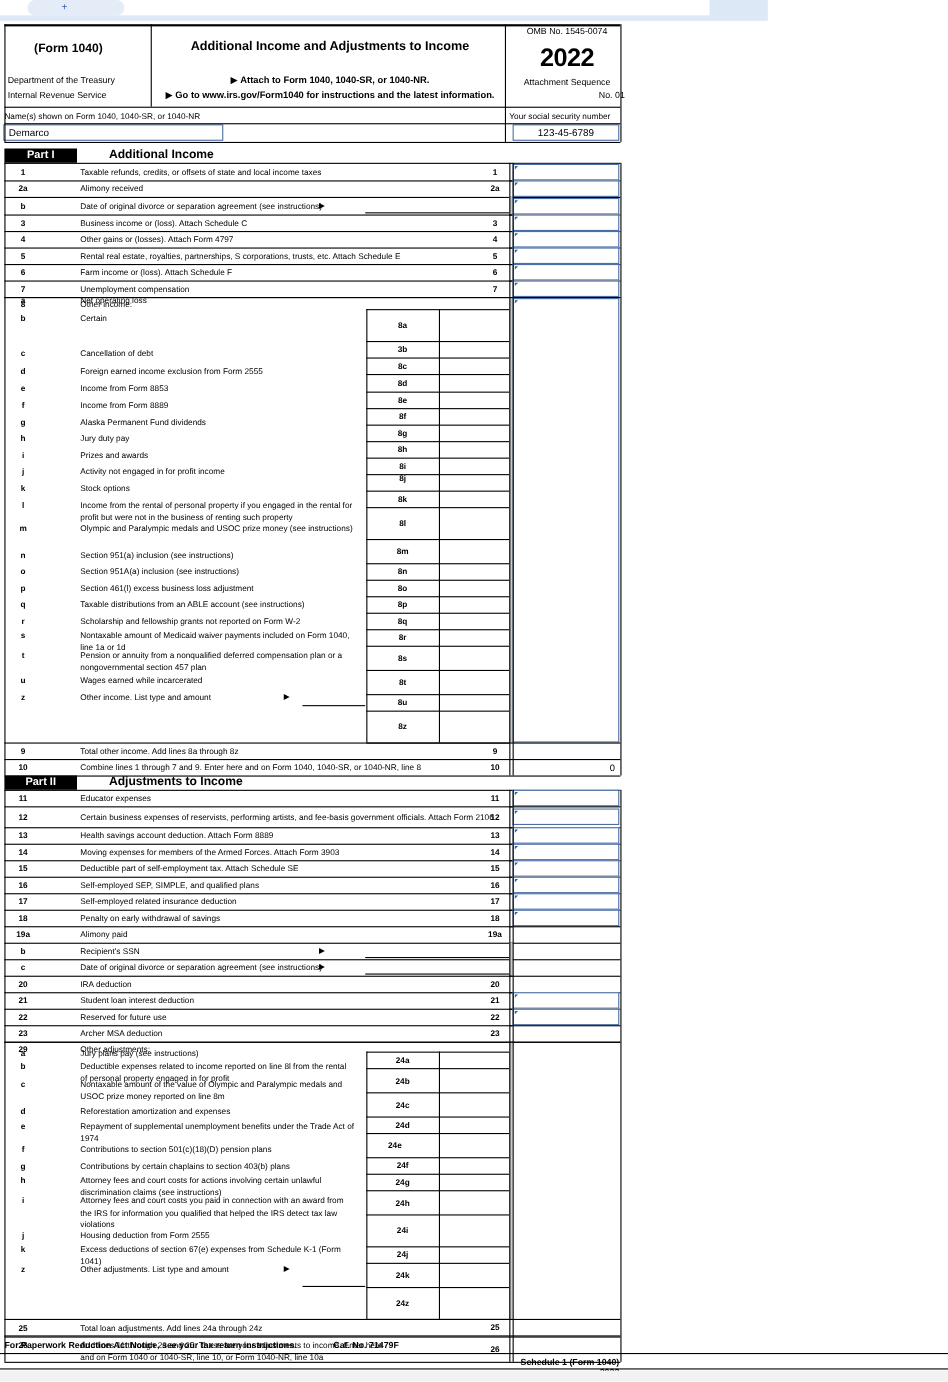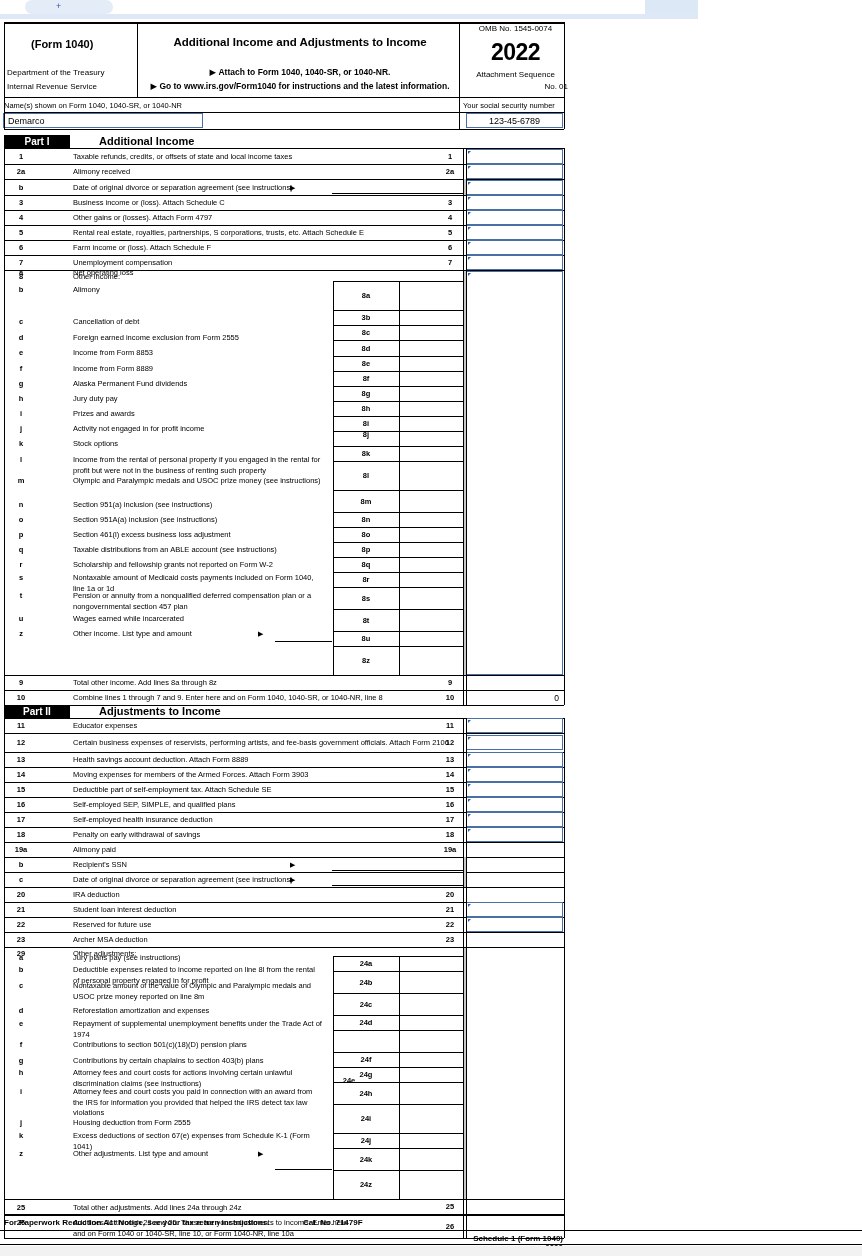--- a/index.html
+++ b/index.html
@@ -229,21 +229,21 @@
       <div class="hline" style="left: 333px; top: 624px; width: 130px;"></div>
       <div class="boxnum" style="left: 333px; width: 66px; top: 634px;">8z</div>
       <div class="hline" style="left: 333px; top: 653px; width: 130px;"></div>
       <div class="vline" style="left: 333px; top: 259px; height: 394px;"></div>
       <div class="vline" style="left: 399px; top: 259px; height: 394px;"></div>
       <div class="vline" style="left: 463px; top: 259px; height: 394px;"></div>
       <div class="hline" style="left: 333px; top: 259px; width: 130px;"></div>
       <div class="lnum" style="left: 8px; top: 246px; width: 26px;">a</div>
       <div class="ldesc" style="left: 73px; top: 246px; width: 250px;">Net operating loss</div>
       <div class="lnum" style="left: 8px; top: 263px; width: 26px;">b</div>
-      <div class="ldesc" style="left: 73px; top: 263px; width: 250px;">Alimony</div>
+      <div class="ldesc" style="left: 73px; top: 263px; width: 250px;">Certain</div>
       <div class="lnum" style="left: 8px; top: 295px; width: 26px;">c</div>
       <div class="ldesc" style="left: 73px; top: 295px; width: 250px;">Cancellation of debt</div>
       <div class="lnum" style="left: 8px; top: 311px; width: 26px;">d</div>
       <div class="ldesc" style="left: 73px; top: 311px; width: 250px;">Foreign earned income exclusion from Form 2555</div>
       <div class="lnum" style="left: 8px; top: 326px; width: 26px;">e</div>
       <div class="ldesc" style="left: 73px; top: 326px; width: 250px;">Income from Form 8853</div>
       <div class="lnum" style="left: 8px; top: 342px; width: 26px;">f</div>
       <div class="ldesc" style="left: 73px; top: 342px; width: 250px;">Income from Form 8889</div>
       <div class="lnum" style="left: 8px; top: 357px; width: 26px;">g</div>
       <div class="ldesc" style="left: 73px; top: 357px; width: 250px;">Alaska Permanent Fund dividends</div>
@@ -263,21 +263,21 @@
       <div class="ldesc" style="left: 73px; top: 478px; width: 250px;">Section 951(a) inclusion (see instructions)</div>
       <div class="lnum" style="left: 8px; top: 493px; width: 26px;">o</div>
       <div class="ldesc" style="left: 73px; top: 493px; width: 250px;">Section 951A(a) inclusion (see instructions)</div>
       <div class="lnum" style="left: 8px; top: 508px; width: 26px;">p</div>
       <div class="ldesc" style="left: 73px; top: 508px; width: 250px;">Section 461(l) excess business loss adjustment</div>
       <div class="lnum" style="left: 8px; top: 523px; width: 26px;">q</div>
       <div class="ldesc" style="left: 73px; top: 523px; width: 250px;">Taxable distributions from an ABLE account (see instructions)</div>
       <div class="lnum" style="left: 8px; top: 538px; width: 26px;">r</div>
       <div class="ldesc" style="left: 73px; top: 538px; width: 250px;">Scholarship and fellowship grants not reported on Form W-2</div>
       <div class="lnum" style="left: 8px; top: 551px; width: 26px;">s</div>
-      <div class="ldesc" style="left: 73px; top: 551px; width: 250px;">Nontaxable amount of Medicaid costs payments included on Form 1040, line 1a or 1d</div>
+      <div class="ldesc" style="left: 73px; top: 551px; width: 250px;">Nontaxable amount of Medicaid waiver payments included on Form 1040, line 1a or 1d</div>
       <div class="lnum" style="left: 8px; top: 569px; width: 26px;">t</div>
       <div class="ldesc" style="left: 73px; top: 569px; width: 250px;">Pension or annuity from a nonqualified deferred compensation plan or a nongovernmental section 457 plan</div>
       <div class="lnum" style="left: 8px; top: 592px; width: 26px;">u</div>
       <div class="ldesc" style="left: 73px; top: 592px; width: 250px;">Wages earned while incarcerated</div>
       <div class="lnum" style="left: 8px; top: 607px; width: 26px;">z</div>
       <div class="ldesc" style="left: 73px; top: 607px; width: 250px;">Other income. List type and amount</div>
       <div class="tri" style="left: 258px; top: 608px;">▶</div>
       <div class="dotline" style="left: 275px; top: 619px; width: 57px;"></div>
       <div class="gray" style="left: 463px; top: 248px; width: 3px; height: 405px;"></div>
       <div class="amt-in" style="top: 249px; height: 404px;"></div>
@@ -331,21 +331,21 @@
       <div class="hline" style="left: 463px; top: 775px; width: 3px;"></div>
       <div class="amt-in" style="top: 760px;"></div>
       <div class="hline" style="left: 4px; top: 775px; width: 560px;"></div>
       <div class="lnum" style="left: 8px; top: 778px; width: 26px;">16</div>
       <div class="ldesc" style="left: 73px; top: 778px; width: 390px;">Self-employed SEP, SIMPLE, and qualified plans</div>
       <div class="boxnum" style="left: 435px; top: 778px; width: 30px;">16</div>
       <div class="hline" style="left: 463px; top: 790px; width: 3px;"></div>
       <div class="amt-in" style="top: 775px;"></div>
       <div class="hline" style="left: 4px; top: 790px; width: 560px;"></div>
       <div class="lnum" style="left: 8px; top: 793px; width: 26px;">17</div>
-      <div class="ldesc" style="left: 73px; top: 793px; width: 390px;">Self-employed health insurance deduction</div>
+      <div class="ldesc" style="left: 73px; top: 793px; width: 390px;">Self-employed related insurance deduction</div>
       <div class="boxnum" style="left: 435px; top: 793px; width: 30px;">17</div>
       <div class="hline" style="left: 463px; top: 805px; width: 3px;"></div>
       <div class="amt-in" style="top: 790px;"></div>
       <div class="hline" style="left: 4px; top: 805px; width: 560px;"></div>
       <div class="lnum" style="left: 8px; top: 808px; width: 26px;">18</div>
       <div class="ldesc" style="left: 73px; top: 808px; width: 390px;">Penalty on early withdrawal of savings</div>
       <div class="boxnum" style="left: 435px; top: 808px; width: 30px;">18</div>
       <div class="hline" style="left: 463px; top: 820px; width: 3px;"></div>
       <div class="amt-in" style="top: 805px;"></div>
       <div class="hline" style="left: 4px; top: 820px; width: 560px;"></div>
@@ -395,21 +395,21 @@
       <div class="lnum" style="left: 8px; top: 927px; width: 26px;">29</div>
       <div class="ldesc" style="left: 73px; top: 927px; width: 250px;">Other adjustments:</div>
       <div class="boxnum" style="left: 333px; width: 66px; top: 937px;">24a</div>
       <div class="hline" style="left: 333px; top: 949px; width: 130px;"></div>
       <div class="boxnum" style="left: 333px; width: 66px; top: 955.5px;">24b</div>
       <div class="hline" style="left: 333px; top: 971px; width: 130px;"></div>
       <div class="boxnum" style="left: 333px; width: 66px; top: 977.5px;">24c</div>
       <div class="hline" style="left: 333px; top: 993px; width: 130px;"></div>
       <div class="boxnum" style="left: 333px; width: 66px; top: 996px;">24d</div>
       <div class="hline" style="left: 333px; top: 1008px; width: 130px;"></div>
-      <div class="boxnum" style="left: 316px; width: 66px; top: 1014.5px; margin-top: 39px;">24e</div>
+      <div class="boxnum" style="left: 326px; width: 66px; top: 1014.5px;">24e</div>
       <div class="hline" style="left: 333px; top: 1030px; width: 130px;"></div>
       <div class="boxnum" style="left: 333px; width: 66px; top: 1033px;">24f</div>
       <div class="hline" style="left: 333px; top: 1045px; width: 130px;"></div>
       <div class="boxnum" style="left: 333px; width: 66px; top: 1048px;">24g</div>
       <div class="hline" style="left: 333px; top: 1060px; width: 130px;"></div>
       <div class="boxnum" style="left: 333px; width: 66px; top: 1066.5px;">24h</div>
       <div class="hline" style="left: 333px; top: 1082px; width: 130px;"></div>
       <div class="boxnum" style="left: 333px; width: 66px; top: 1092px;">24i</div>
       <div class="hline" style="left: 333px; top: 1111px; width: 130px;"></div>
       <div class="boxnum" style="left: 333px; width: 66px; top: 1114px;">24j</div>
@@ -432,34 +432,34 @@
       <div class="ldesc" style="left: 73px; top: 984px; width: 250px;">Reforestation amortization and expenses</div>
       <div class="lnum" style="left: 8px; top: 997px; width: 26px;">e</div>
       <div class="ldesc" style="left: 73px; top: 997px; width: 250px;">Repayment of supplemental unemployment benefits under the Trade Act of 1974</div>
       <div class="lnum" style="left: 8px; top: 1018px; width: 26px;">f</div>
       <div class="ldesc" style="left: 73px; top: 1018px; width: 250px;">Contributions to section 501(c)(18)(D) pension plans</div>
       <div class="lnum" style="left: 8px; top: 1034px; width: 26px;">g</div>
       <div class="ldesc" style="left: 73px; top: 1034px; width: 250px;">Contributions by certain chaplains to section 403(b) plans</div>
       <div class="lnum" style="left: 8px; top: 1046px; width: 26px;">h</div>
       <div class="ldesc" style="left: 73px; top: 1046px; width: 250px;">Attorney fees and court costs for actions involving certain unlawful discrimination claims (see instructions)</div>
       <div class="lnum" style="left: 8px; top: 1065px; width: 26px;">i</div>
-      <div class="ldesc" style="left: 73px; top: 1065px; width: 250px;">Attorney fees and court costs you paid in connection with an award from the IRS for information you provided that helped the IRS detect tax law violations</div>
+      <div class="ldesc" style="left: 73px; top: 1065px; width: 250px;">Attorney fees and court costs you paid in connection with an award from the IRS for information you qualified that helped the IRS detect tax law violations</div>
       <div class="lnum" style="left: 8px; top: 1096px; width: 26px;">j</div>
       <div class="ldesc" style="left: 73px; top: 1096px; width: 250px;">Housing deduction from Form 2555</div>
       <div class="lnum" style="left: 8px; top: 1109px; width: 26px;">k</div>
       <div class="ldesc" style="left: 73px; top: 1109px; width: 250px;">Excess deductions of section 67(e) expenses from Schedule K-1 (Form 1041)</div>
       <div class="lnum" style="left: 8px; top: 1127px; width: 26px;">z</div>
       <div class="ldesc" style="left: 73px; top: 1127px; width: 250px;">Other adjustments. List type and amount</div>
       <div class="tri" style="left: 258px; top: 1128px;">▶</div>
       <div class="dotline" style="left: 275px; top: 1147px; width: 57px;"></div>
       <div class="gray" style="left: 463px; top: 925px; width: 3px; height: 252px;"></div>
       <div class="hline" style="left: 4px; top: 925px; width: 560px;"></div>
       <div class="hline" style="left: 4px; top: 1177px; width: 560px;"></div>
       <div class="lnum" style="left: 8px; top: 1181px; width: 26px;">25</div>
-      <div class="ldesc" style="left: 73px; top: 1181px; width: 280px;">Total other adjustments. Add lines 24a through 24z</div>
+      <div class="ldesc" style="left: 73px; top: 1181px; width: 280px;">Total loan adjustments. Add lines 24a through 24z</div>
       <div class="boxnum" style="left: 435px; top: 1180px; width: 30px;">25</div>
       <div class="hline" style="left: 4px; top: 1192px; width: 560px;"></div>
       <div class="lnum" style="left: 8px; top: 1196px; width: 26px;">26</div>
       <div class="ldesc" style="left: 73px; top: 1196px; width: 280px;">Add lines 11 through 23 and 25. These are your adjustments to income. Enter here and on Form 1040 or 1040-SR, line 10, or Form 1040-NR, line 10a</div>
       <div class="boxnum" style="left: 435px; top: 1199.5px; width: 30px;">26</div>
       <div class="hline" style="left: 4px; top: 1216px; width: 560px;"></div>
       <div class="vline" style="left: 463px; top: 696px; height: 520px;"></div>
       <div class="vline" style="left: 466px; top: 696px; height: 520px;"></div>
       <div class="vline" style="left: 564px; top: 696px; height: 520px;"></div>
       <div class="vline" style="left: 4px; top: 696px; height: 520px;"></div>

